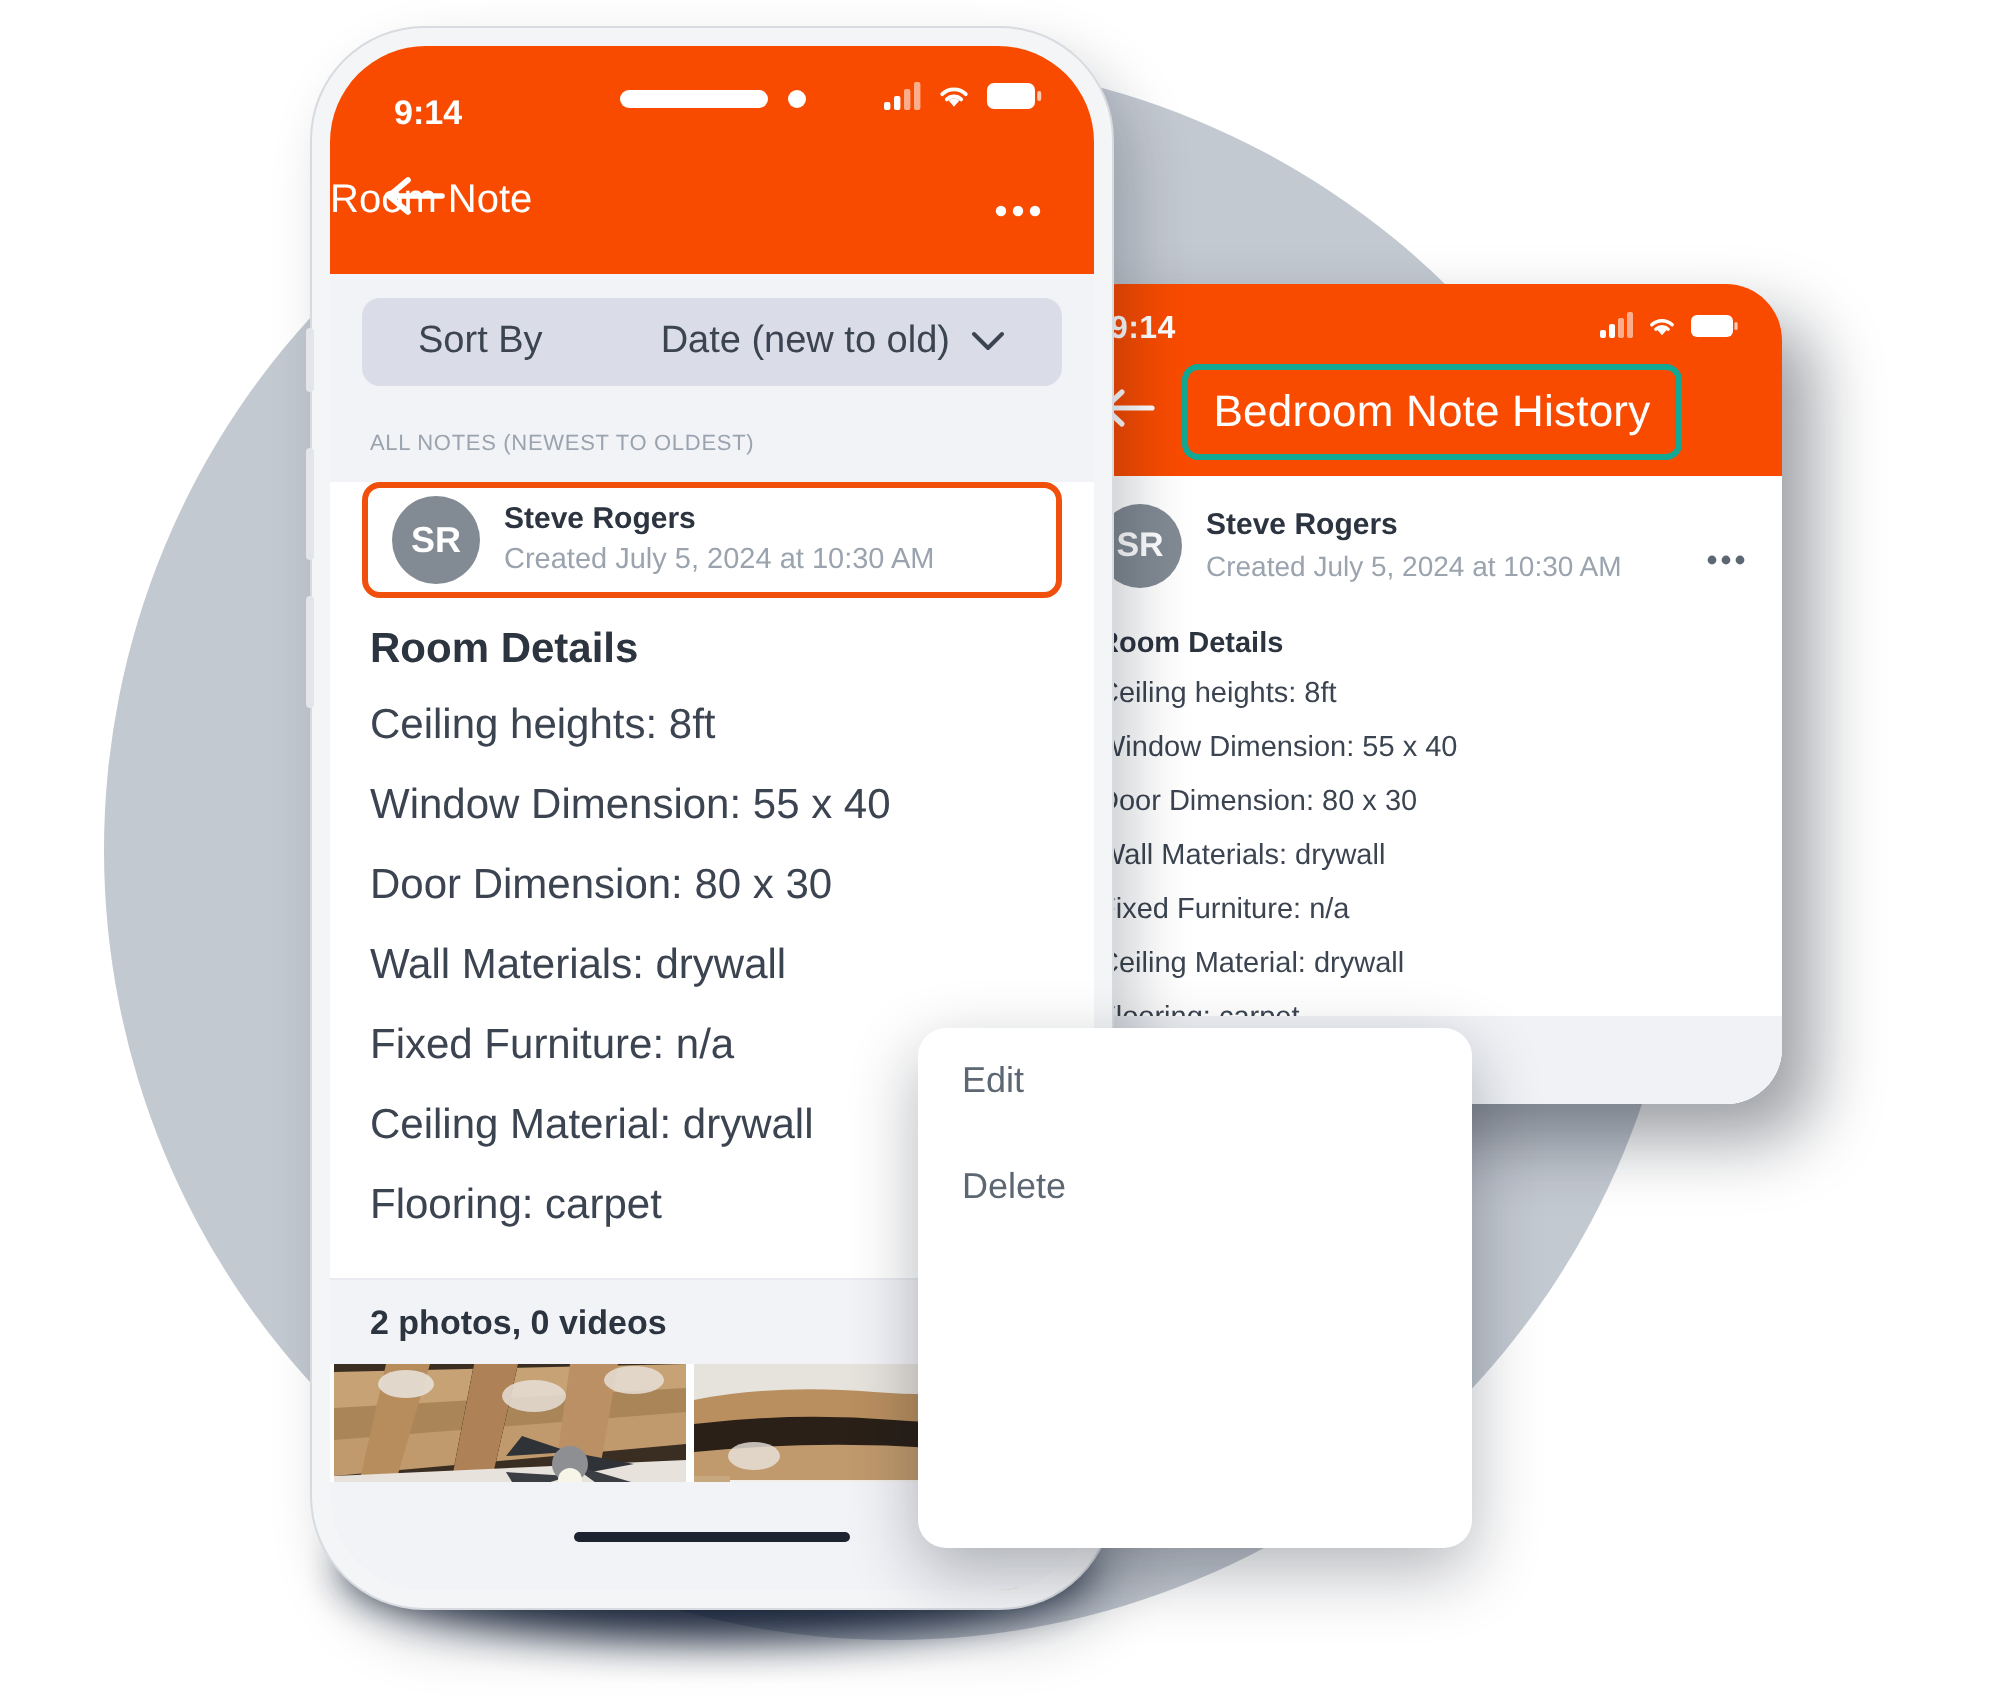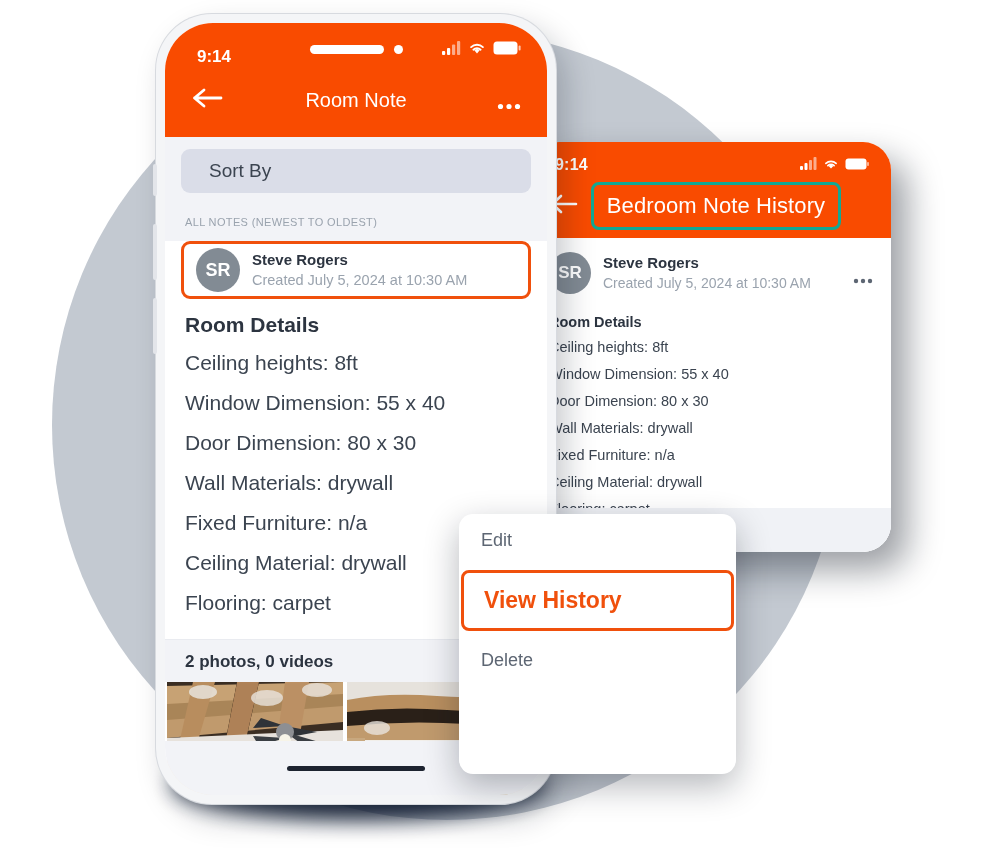--- a/index.html
+++ b/index.html
@@ -244,21 +244,21 @@
   .p1-navrow {
     display: flex;
     align-items: center;
     height: 58px;
     padding: 0 26px;
     position: relative;
   }
   .p1-navtitle {
     position: absolute;
     left: 0; right: 0;
-    text-align: center;
+    text-align: left;
     color: #ffffff;
     font-size: 20px;
   }
   .p1-kebab { position: absolute; right: 26px; top: 25px; }
 
   .p1-sortwrap {
     background: #f2f3f7;
     padding: 12px 16px 6px 16px;
   }
   .p1-sortbar {
@@ -539,20 +539,28 @@
               <circle cx="12" cy="3.5" r="2.6" fill="#ffffff"></circle>
               <circle cx="20.5" cy="3.5" r="2.6" fill="#ffffff"></circle>
             </svg>
           </span>
         </div>
       </div>
 
       <div class="p1-sortwrap">
         <div class="p1-sortbar">
           <span class="p1-sortlabel">Sort By</span>
+          <span class="p1-sortvalue">
+            <span>Date (new to old)</span>
+            <span class="icon">
+              <svg width="18" height="11" viewBox="0 0 18 11">
+                <path d="M2 2 L9 9 L16 2" stroke="#3b4450" stroke-width="2" fill="none" stroke-linecap="round" stroke-linejoin="round"></path>
+              </svg>
+            </span>
+          </span>
         </div>
         <div class="p1-allnotes">ALL NOTES (NEWEST TO OLDEST)</div>
       </div>
 
       <div class="p1-notecard">
         <div class="p1-avatar">SR</div>
         <div class="p1-nameblock">
           <div class="p1-name">Steve Rogers</div>
           <div class="p1-created">Created July 5, 2024 at 10:30 AM</div>
         </div>
@@ -626,17 +634,16 @@
       </div>
 
       <div class="p1-home">
         <div class="p1-homebar"></div>
       </div>
     </div>
   </div>
 
   <div class="modal">
     <div class="modal-item">Edit</div>
-    <div class="modal-item highlight">View History</div>
     <div class="modal-item">Delete</div>
   </div>
 
 </div>
 
 </body></html>

